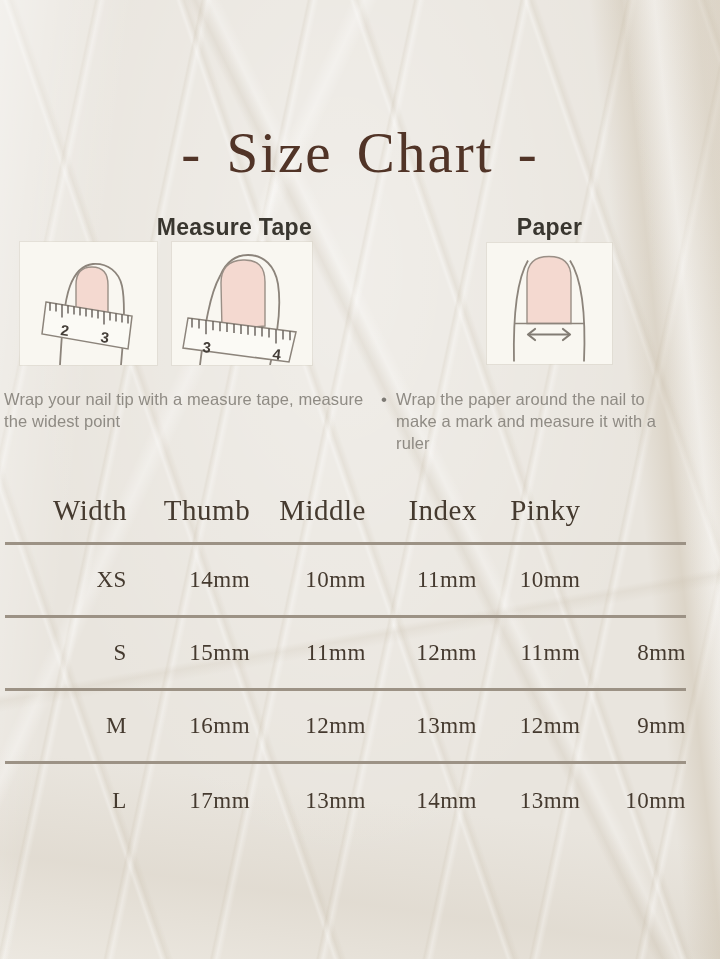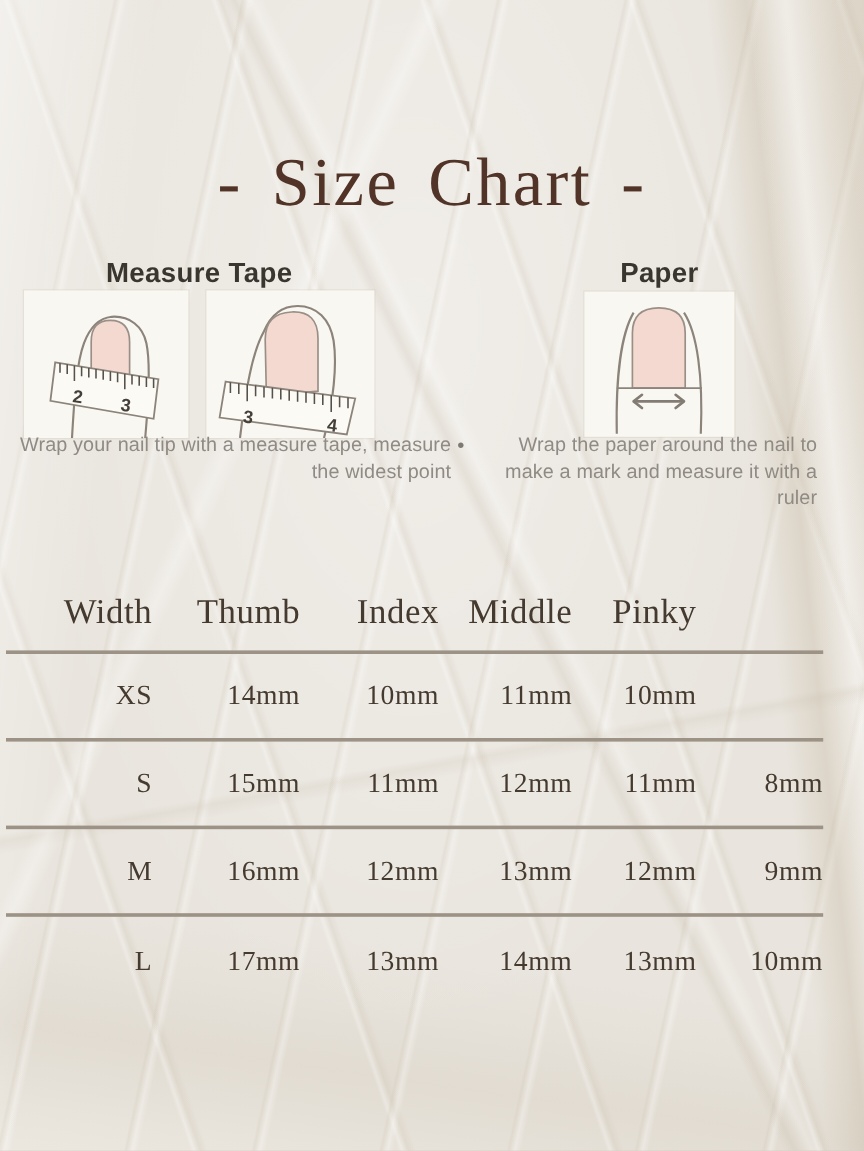--- a/index.html
+++ b/index.html
@@ -34,37 +34,36 @@
     font-size:57px; font-weight:500;
     letter-spacing:2px; word-spacing:8px;
     color:#513427;
   }
   .section-heading {
     position:absolute; top:214px;
     font-size:23px; font-weight:600;
     letter-spacing:.3px;
     color:#39362f;
   }
-  .heading-measure { left:20px; width:292px; text-align:center; }
+  .heading-measure { left:20px; width:292px; text-align:right; }
   .heading-paper  { left:487px; width:125px; text-align:center; }
   .card {
     position:absolute; top:242px;
     background:#f9f7f1;
     box-shadow:0 0 0 1px rgba(210,202,188,.35);
   }
   .card-1 { left:20px;  width:137px; height:123px; }
   .card-2 { left:172px; width:140px; height:123px; }
   .card-3 { left:487px; top:243px; width:125px; height:121px; }
   .card svg { display:block; width:100%; height:100%; }
   .desc {
-    position:absolute; top:361px;
+    position:absolute; top:389px;
     font-size:16.5px; line-height:1.32;
     letter-spacing:.1px;
     color:#8f8b84;
-    text-align:right;
   }
   .desc-left { left:4px; width:372px; }
   .desc-right { left:381px; width:300px; display:flex; gap:9px; }
   .desc-bullet { font-size:17px; line-height:1.3; color:#7d7a74; }
   .size-table {
     position:absolute; left:5px; top:478px; width:681px;
     font-family:"Liberation Serif", serif;
     color:#453a2f;
   }
   .t-row {
@@ -135,22 +134,22 @@
   <p class="desc desc-left">Wrap your nail tip with a measure tape, measure the widest point</p>
   <div class="desc desc-right">
     <span class="desc-bullet">•</span>
     <span>Wrap the paper around the nail to make a mark and measure it with a ruler</span>
   </div>
 
   <div class="size-table">
     <div class="t-row t-head">
       <div>Width</div>
       <div>Thumb</div>
+      <div>Middle</div>
       <div>Index</div>
-      <div>Middle</div>
       <div>Pinky</div>
     </div>
 
     <div class="t-row t-body-row">
       <div>XS</div>
       <div>14mm</div>
       <div>10mm</div>
       <div>11mm</div>
       <div>10mm</div>
     </div>

